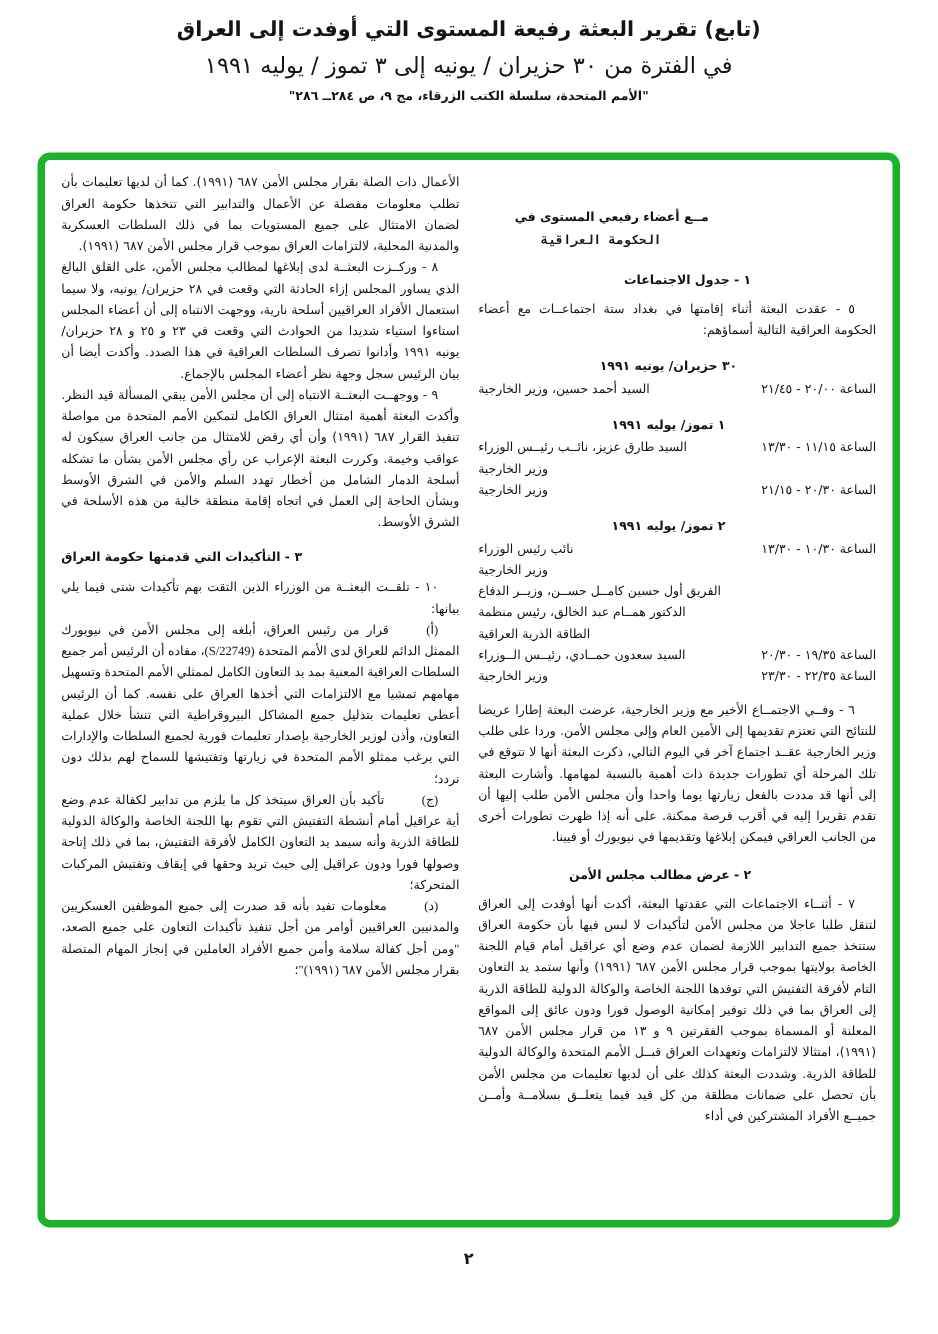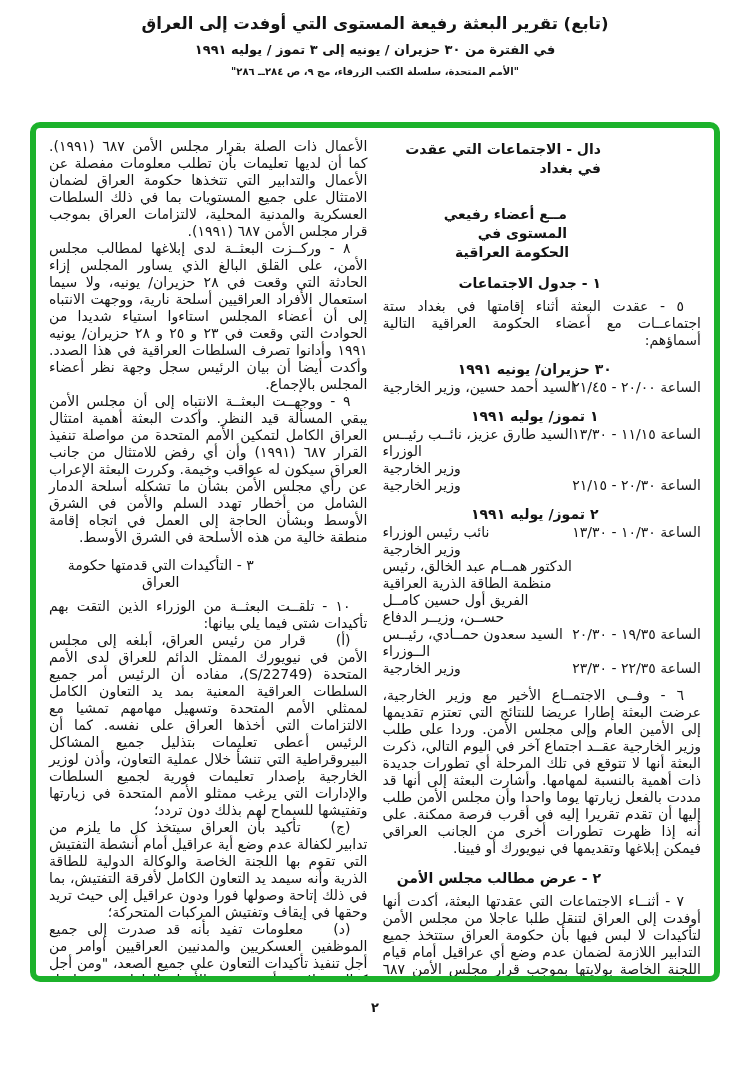--- a/index.html
+++ b/index.html
@@ -4,46 +4,46 @@
 <style>
   html,body{margin:0;padding:0;}
   body{
     width:750px;height:1067px;position:relative;overflow:hidden;
     background:#ffffff;color:#141414;
     font-family:"DejaVu Sans", sans-serif;
     direction:rtl;
   }
   .doc-header{position:absolute;top:14px;left:0;right:0;text-align:center;}
   .doc-header .h1{font-size:16.5px;font-weight:bold;margin-bottom:9px;}
-  .doc-header .h2{font-size:13px;font-weight:bold;}
+  .doc-header .h2{font-size:18px;font-weight:normal;}
   .doc-header .h3{font-size:10px;font-weight:bold;margin-top:9px;}
 
   .content-frame{
     position:absolute;left:30px;top:122px;width:690px;height:860px;
     border:6px solid #1cb22b;border-radius:10px;
     box-sizing:border-box;padding:10px 13px;overflow:hidden;
     background:#ffffff;
   }
   .cols{display:flex;gap:15px;height:100%;}
-  .col{flex:1;min-width:0;font-size:14px;line-height:17px;text-align:justify;}
+  .col{flex:1;min-width:0;font-size:10px;line-height:17px;text-align:justify;}
 
   
   .dal-heading{font-weight:bold;margin:2px 100px 12px 0;line-height:19px;text-align:right;}
   .dal-l2{margin-right:34px;margin-top:27px;}
-  .dal-l3{margin-right:32px;}
+  .dal-l3{margin-right:72px;font-family:Liberation Mono, monospace;}
   .subhead{font-weight:bold;text-align:right;margin:13px 100px 6px 0;text-indent:0;}
 
   .para{margin:0;}
   .para.num{text-indent:17px;}
   .para.cont{text-indent:0;}
-  .para.lettered{text-indent:17px;}
+  .para.lettered{text-indent:17px;font-family:Liberation Serif, serif;}
   .para.mt{margin-top:10px;}
   .plabel{padding-left:30px;}
 
-  .sect-head{font-weight:normal;text-align:center;margin:11px 95px 7px 0;}
+  .sect-head{font-weight:bold;text-align:left;margin:11px 95px 7px 0;}
 
   .meeting{margin-top:12px;}
   .m-date{font-weight:bold;text-align:center;margin:0 14px 1px 0;}
   .session{display:flex;gap:8px;align-items:flex-start;}
   .s-time{flex:none;width:116px;white-space:nowrap;}
   .s-att{flex:1;min-width:0;text-align:right;}
   .s-att div{text-align:left;}
 
   .page-num{position:absolute;top:1000px;left:0;right:0;text-align:center;font-size:13px;font-weight:bold;}
 </style>
@@ -54,21 +54,20 @@
   <div class="h1">(تابع) تقرير البعثة رفيعة المستوى التي أوفدت إلى العراق</div>
   <div class="h2">في الفترة من ٣٠ حزيران / يونيه إلى ٣ تموز / يوليه ١٩٩١</div>
   <div class="h3">"الأمم المتحدة، سلسلة الكتب الزرقاء، مج ٩، ص ٢٨٤ــ ٢٨٦"</div>
 </div>
 
 <div class="content-frame" style="border-color: rgb(28, 178, 43);">
   <div class="cols">
 
     <div class="col">
       <div class="dal-heading">
-        <div class="dal-l1">دال - الاجتماعات التي عقدت في بغداد</div>
         <div class="dal-l2">مــع أعضاء رفيعي المستوى في</div>
         <div class="dal-l3">الحكومة العراقية</div>
       </div>
       <div class="subhead">١ - جدول الاجتماعات</div>
       <div class="para num">٥ - عقدت البعثة أثناء إقامتها في بغداد ستة اجتماعــات مع أعضاء الحكومة العراقية التالية أسماؤهم:</div>
       <div id="schedule">
           <div class="meeting">
             <div class="m-date">٣٠ حزيران/ يونيه ١٩٩١</div>
             <div class="session">
               <div class="s-time">الساعة ٢٠/٠٠ - ٢١/٤٥</div>
@@ -93,22 +92,22 @@
               </div>
             </div>
           </div>
           <div class="meeting">
             <div class="m-date">٢ تموز/ يوليه ١٩٩١</div>
             <div class="session">
               <div class="s-time">الساعة ١٠/٣٠ - ١٣/٣٠</div>
               <div class="s-att">
                 <div>نائب رئيس الوزراء</div>
                 <div>وزير الخارجية</div>
+                <div>الفريق أول حسين كامــل حســن، وزيــر الدفاع</div>
                 <div>الدكتور همــام عبد الخالق، رئيس منظمة الطاقة الذرية العراقية</div>
-                <div>الفريق أول حسين كامــل حســن، وزيــر الدفاع</div>
               </div>
             </div>
             <div class="session">
               <div class="s-time">الساعة ١٩/٣٥ - ٢٠/٣٠</div>
               <div class="s-att">
                 <div>السيد سعدون حمــادي، رئيــس الــوزراء</div>
               </div>
             </div>
             <div class="session">
               <div class="s-time">الساعة ٢٢/٣٥ - ٢٣/٣٠</div>

